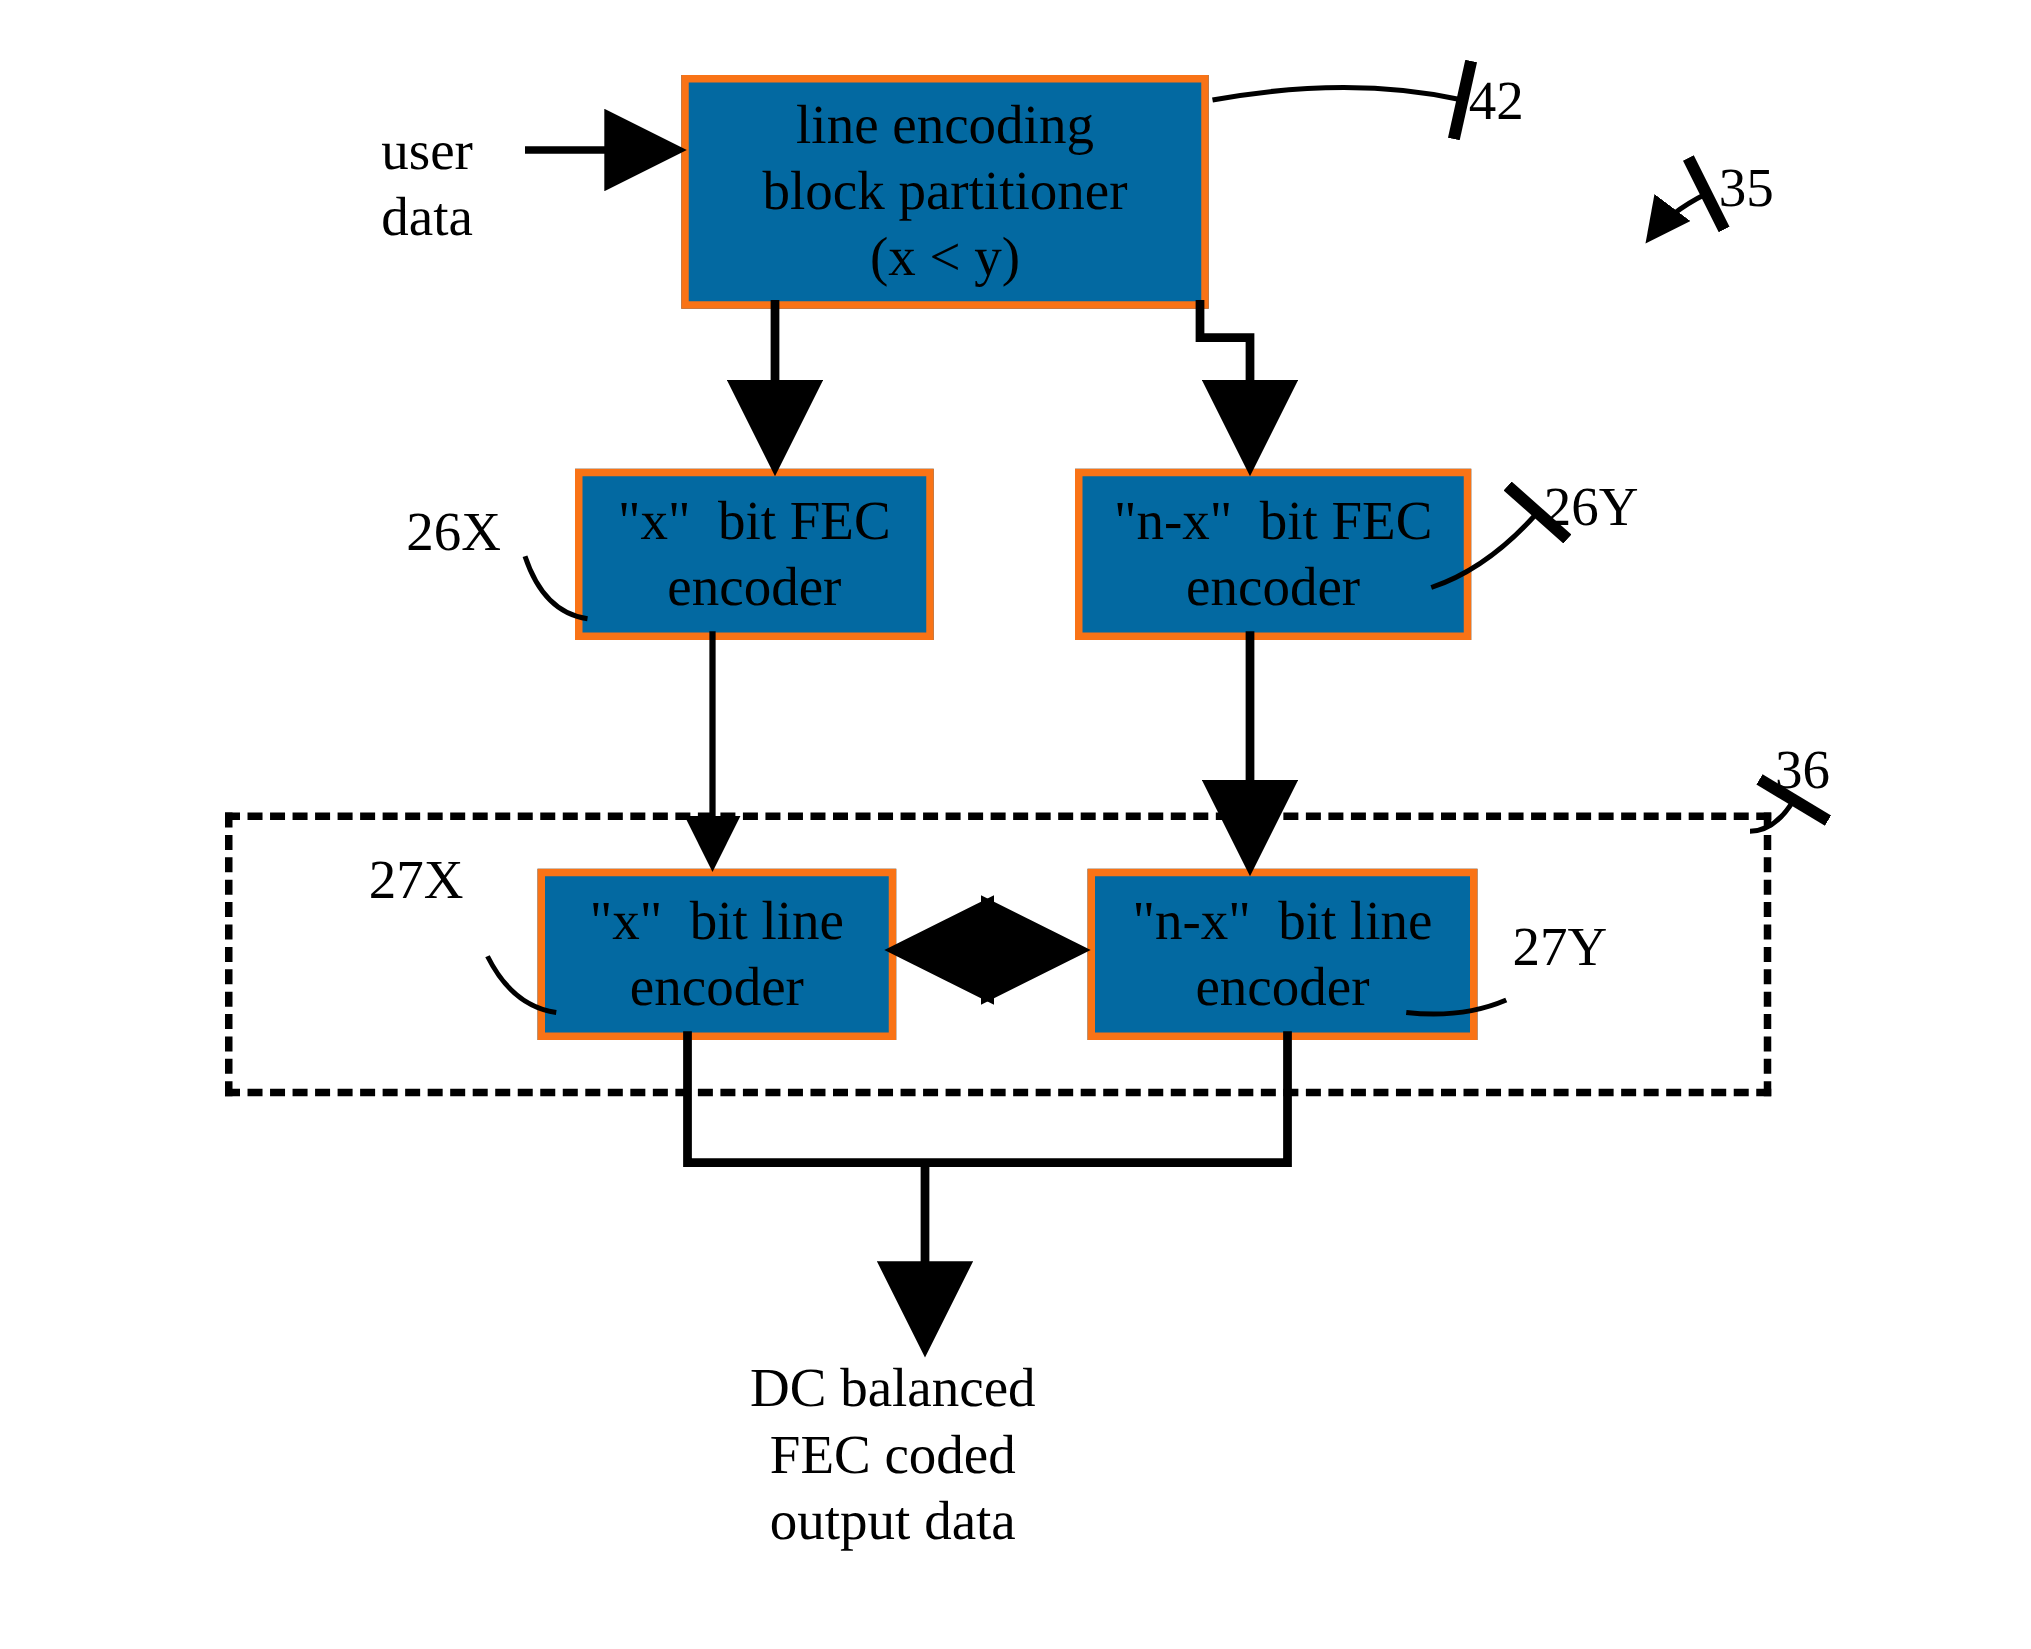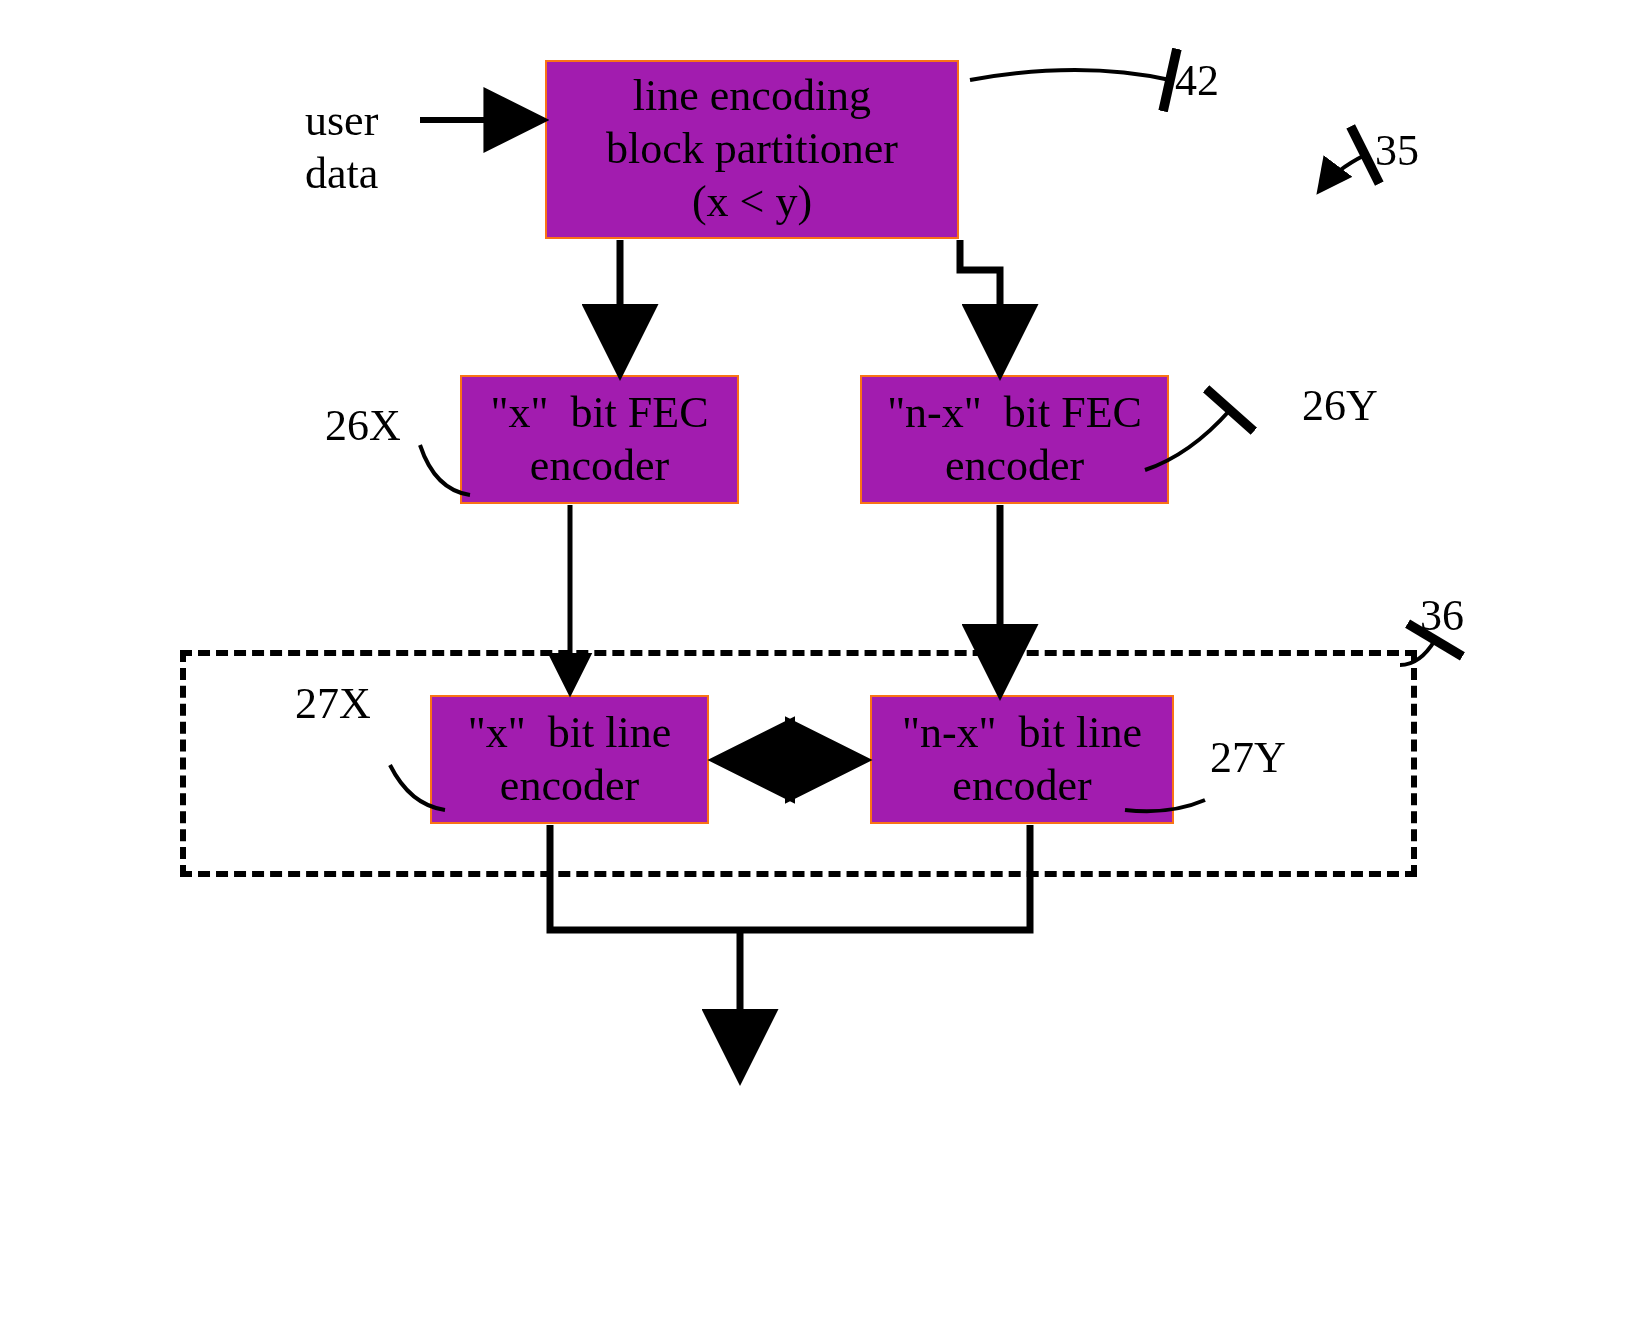--- a/index.html
+++ b/index.html
@@ -11,22 +11,22 @@
     font-family: "Times New Roman", Times, serif;
     font-size: 44px;
   }
   .stage {
     position: relative;
     width: 1625px;
     height: 1319px;
   }
   .box {
     position: absolute;
-    border: 2px solid #f97316;
-    background: #a21caf;
+    border: 6px solid #f97316;
+    background: #0369a1;
     text-align: center;
     line-height: 1.2;
     display: flex;
     align-items: center;
     justify-content: center;
     white-space: pre;
   }
   .label {
     position: absolute;
     white-space: pre;
@@ -71,28 +71,31 @@
   </div>
 
   <div class="box" style="left:870px; top:695px; width:300px; height:125px;">
     <span>"n-x"  bit line
 encoder</span>
   </div>
 
   <div class="label" style="left:305px; top:95px; text-align:right;">user
 data</div>
 
+  <div class="label" style="left:600px; top:1085px; text-align:center;">DC balanced
+FEC coded
+output data</div>
 
   <div class="label" style="left:1175px; top:55px;">42</div>
 
   <div class="label" style="left:1375px; top:125px;">35</div>
 
   <div class="label" style="left:325px; top:400px;">26X</div>
 
-  <div class="label" style="left:1302px; top:380px;">26Y</div>
+  <div class="label" style="left:1235px; top:380px;">26Y</div>
 
   <div class="label" style="left:1420px; top:590px;">36</div>
 
   <div class="label" style="left:295px; top:678px;">27X</div>
 
   <div class="label" style="left:1210px; top:732px;">27Y</div>
 
   <svg class="overlay">
     <defs>
       <marker id="arrow" viewBox="0 0 12 12" refX="10" refY="6" markerWidth="9" markerHeight="9" orient="auto-start-reverse">

